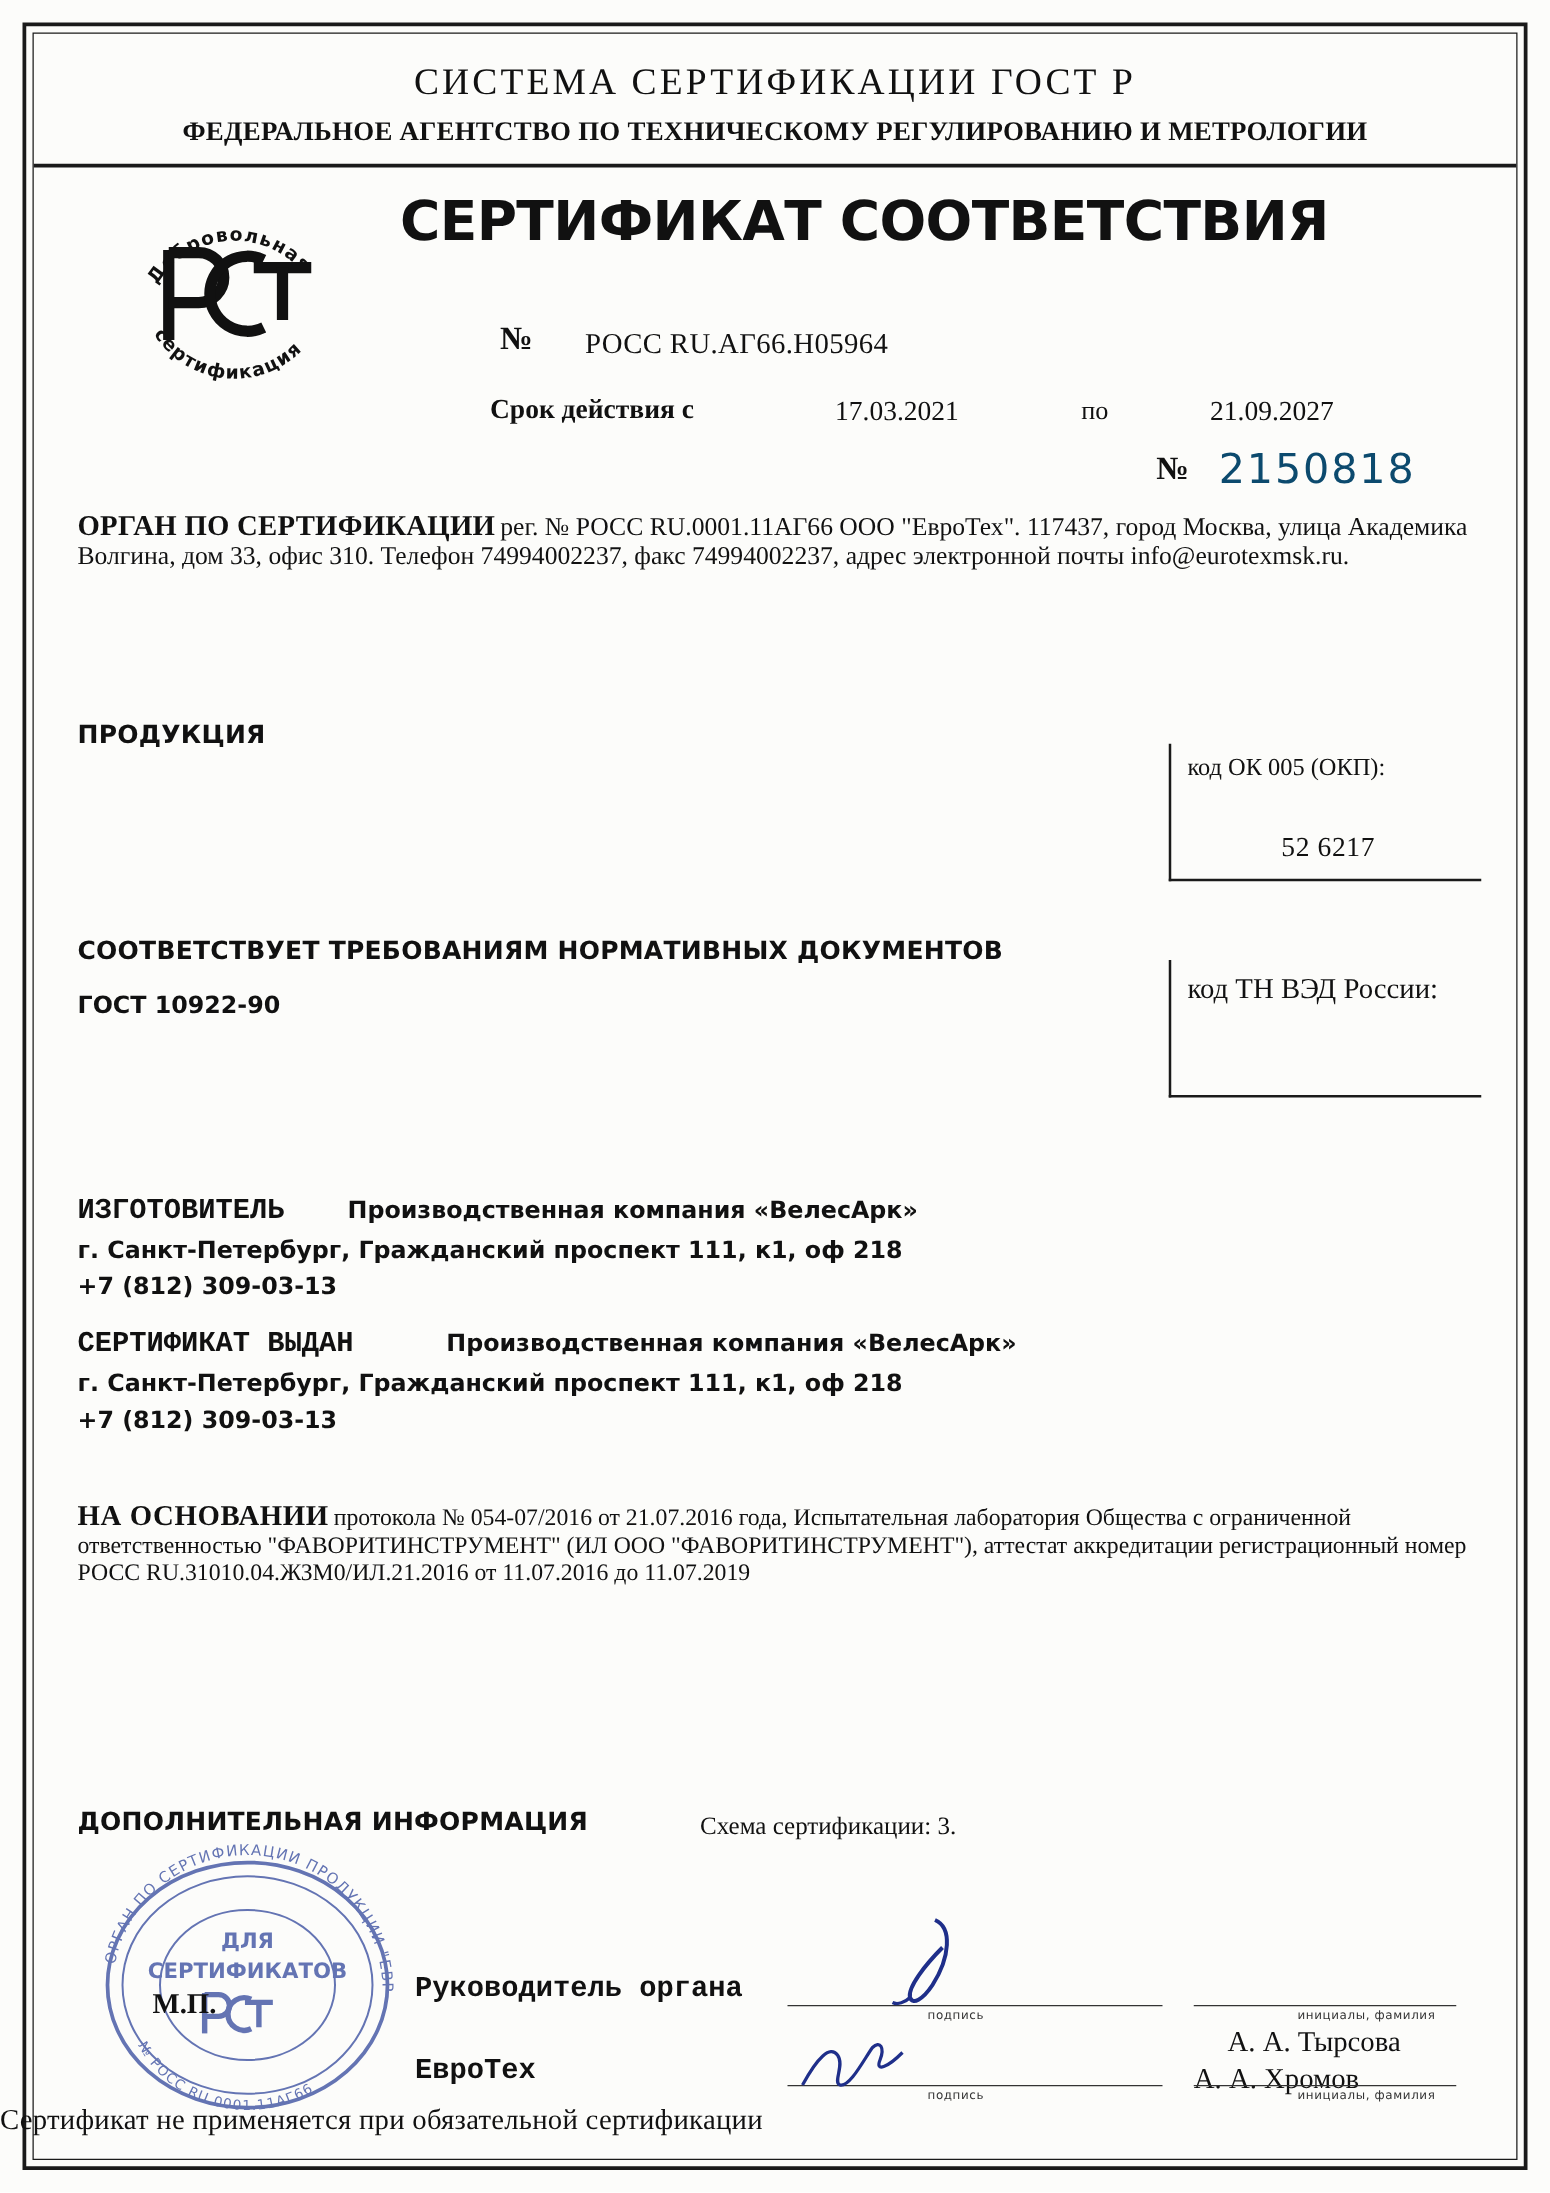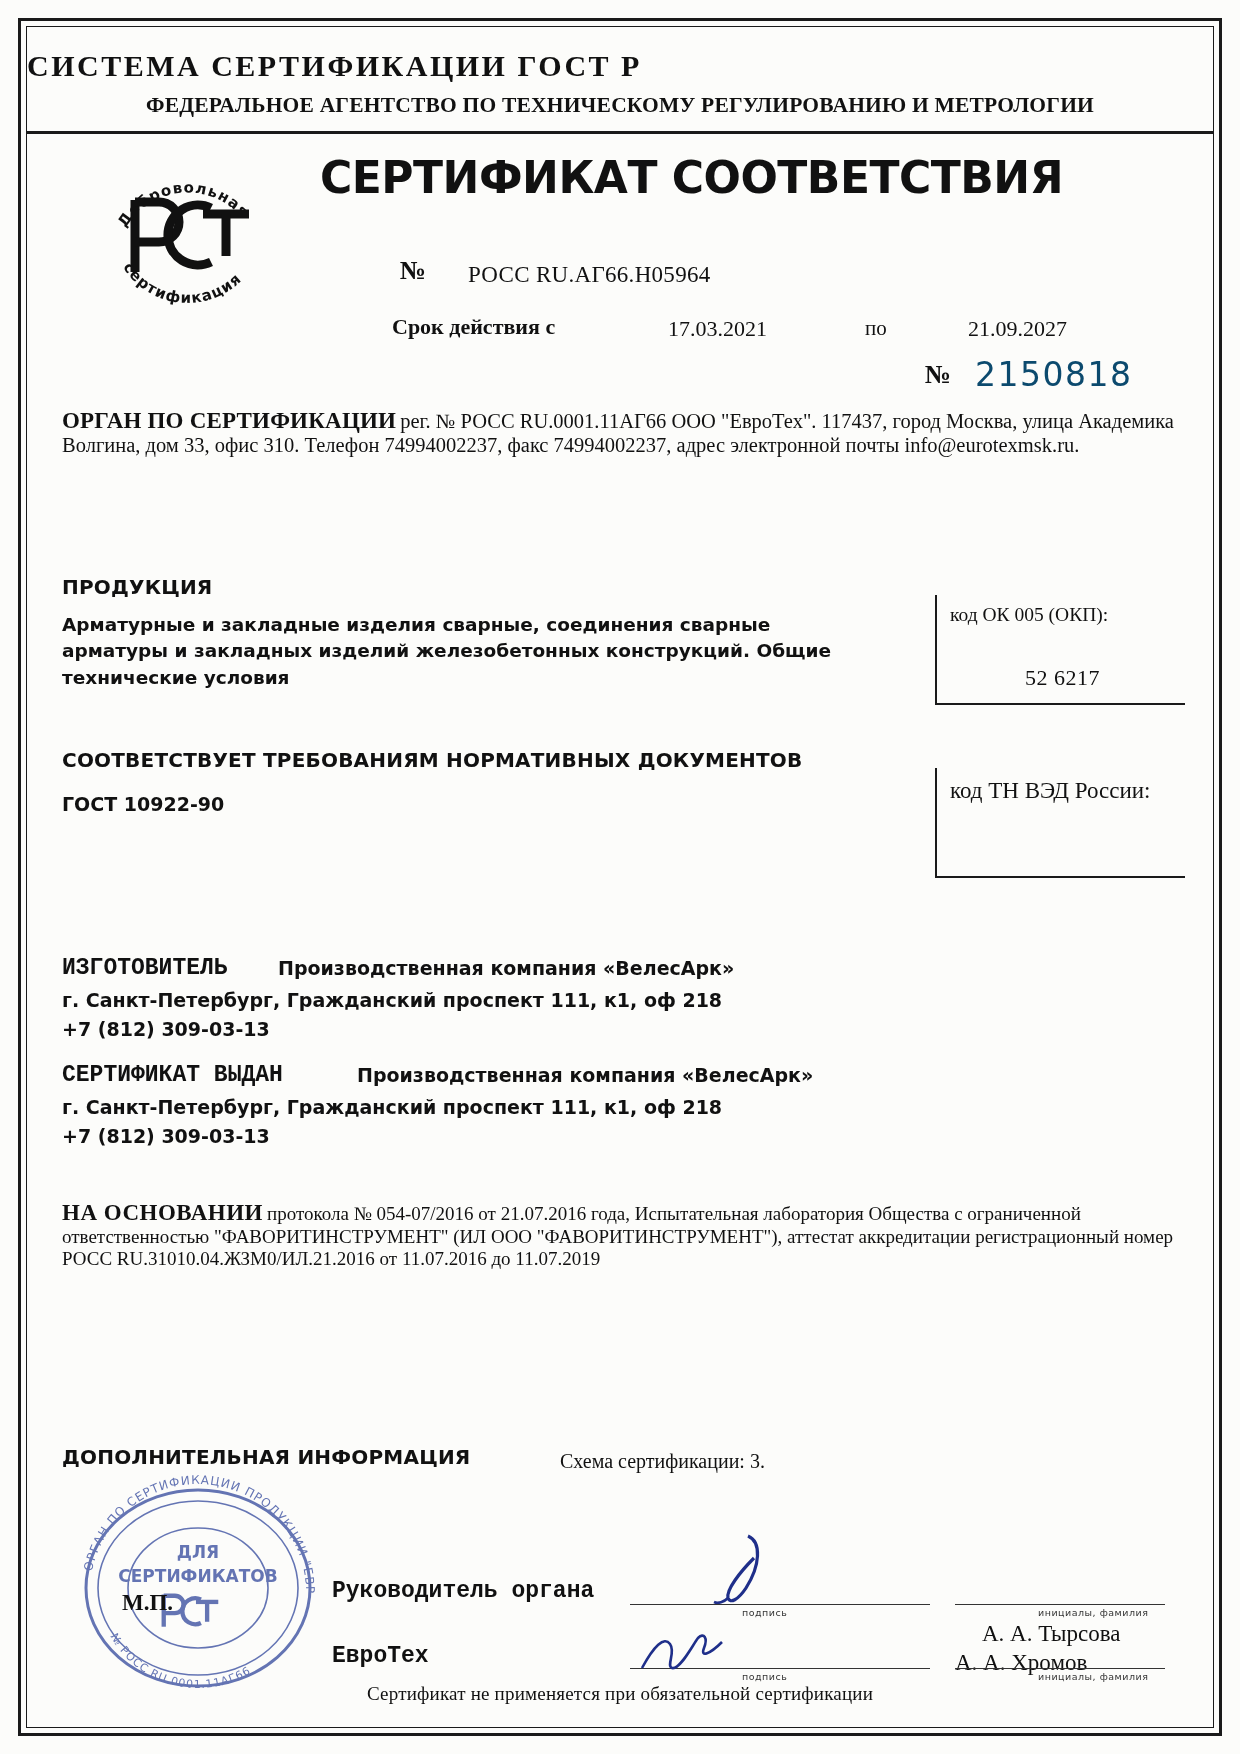--- a/index.html
+++ b/index.html
@@ -33,23 +33,23 @@
     border: 1px solid #1a1a1a;
   }
 
   
   .hdr {
     position: absolute;
     left: 27px; top: 27px;
     width: 1186px;
   }
   .hdr-line1 {
-    text-align: left;
-    font-family: "Liberation Serif", serif;
-    font-weight: bold;
+    text-align: center;
+    font-family: "Liberation Serif", serif;
+    font-weight: normal;
     font-size: 30px;
     letter-spacing: 2.5px;
     padding-top: 22px;
   }
   .hdr-line2 {
     text-align: center;
     font-family: "Liberation Serif", serif;
     font-weight: bold;
     font-size: 21.5px;
     letter-spacing: 0.2px;
@@ -324,23 +324,22 @@
     left: 122px; top: 1590px;
     font-family: "Liberation Serif", serif;
     font-weight: bold;
     font-size: 23px;
   }
 
   .footer-note {
     position: absolute;
     left: 0; top: 1683px;
     width: 1240px;
-    text-align: center;
-    font-family: "Liberation Serif", serif;
-    font-size: 19px;
+    font-family: "Liberation Serif", serif;
+    font-size: 23px;
     letter-spacing: 0.2px;
   }
 
   .scribble { position: absolute; }
 </style>
 </head>
 <body>
 
 <div class="page">
 
@@ -388,21 +387,20 @@
 
   <div class="blank-no">№</div>
   <div class="blank-num">2150818</div>
 
   <div class="org-block">
     <span class="org-label">ОРГАН ПО СЕРТИФИКАЦИИ</span>
     <span class="org-text">рег. № РОСС RU.0001.11АГ66 ООО "ЕвроТех". 117437, город Москва, улица Академика Волгина, дом 33, офис 310. Телефон 74994002237, факс 74994002237, адрес электронной почты info@eurotexmsk.ru.</span>
   </div>
 
   <div class="sec-label prod-label">ПРОДУКЦИЯ</div>
-  <div class="prod-text">Арматурные и закладные изделия сварные, соединения сварные арматуры и закладных изделий железобетонных конструкций. Общие технические условия</div>
   <div class="okp-box"></div>
   <div class="okp-label">код ОК 005 (ОКП):</div>
   <div class="okp-value">52 6217</div>
 
   <div class="sec-label conf-label">СООТВЕТСТВУЕТ ТРЕБОВАНИЯМ НОРМАТИВНЫХ ДОКУМЕНТОВ</div>
   <div class="conf-value">ГОСТ 10922-90</div>
   <div class="tnved-box"></div>
   <div class="tnved-label">код ТН ВЭД России:</div>
 
   <div class="sig-row-label man-label">ИЗГОТОВИТЕЛЬ</div>

